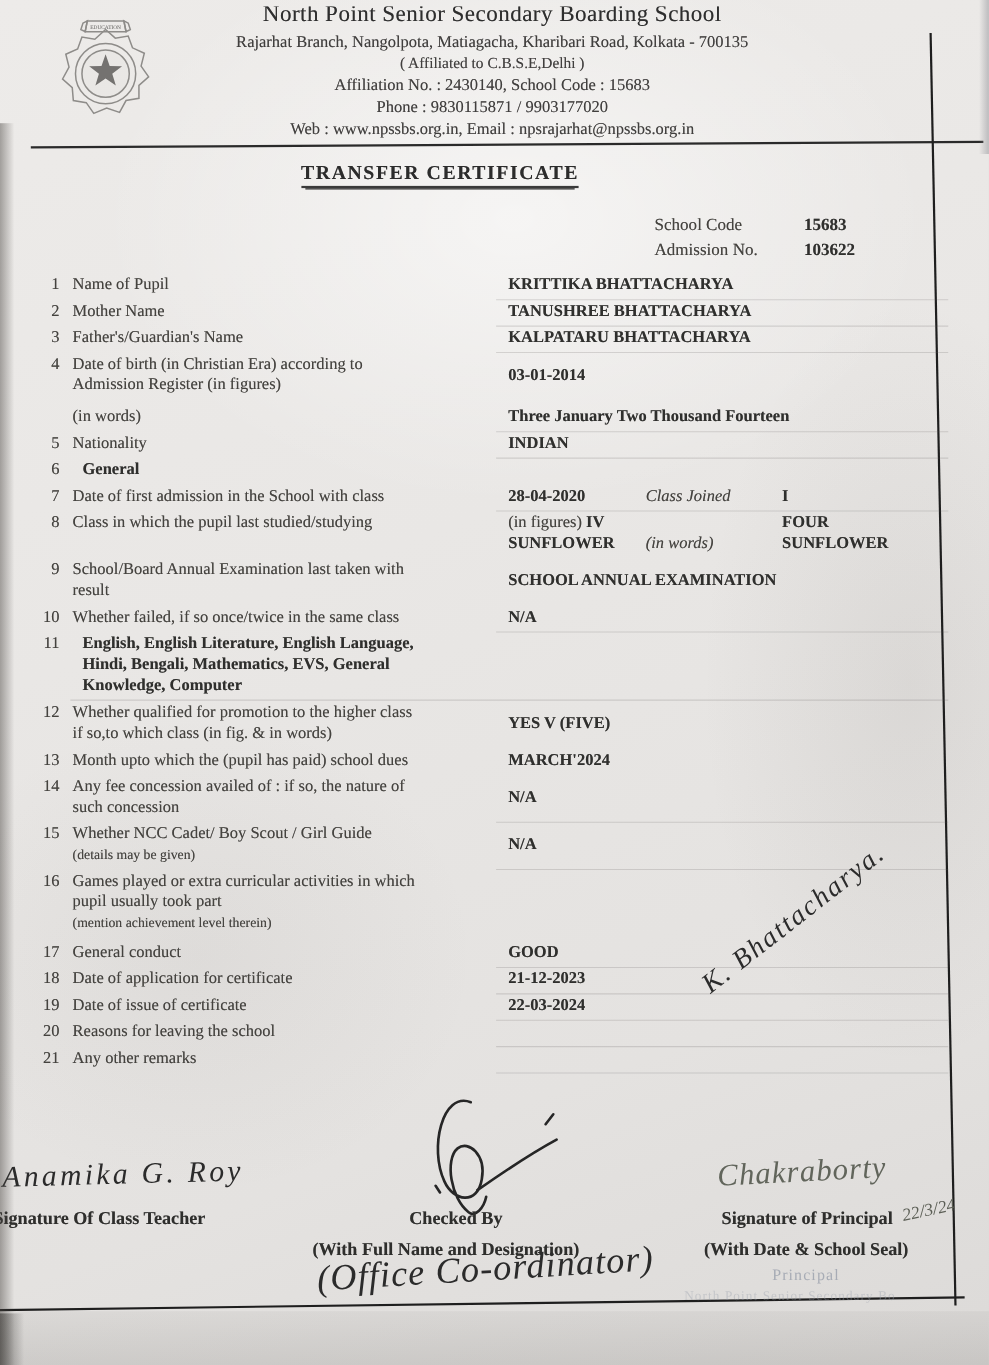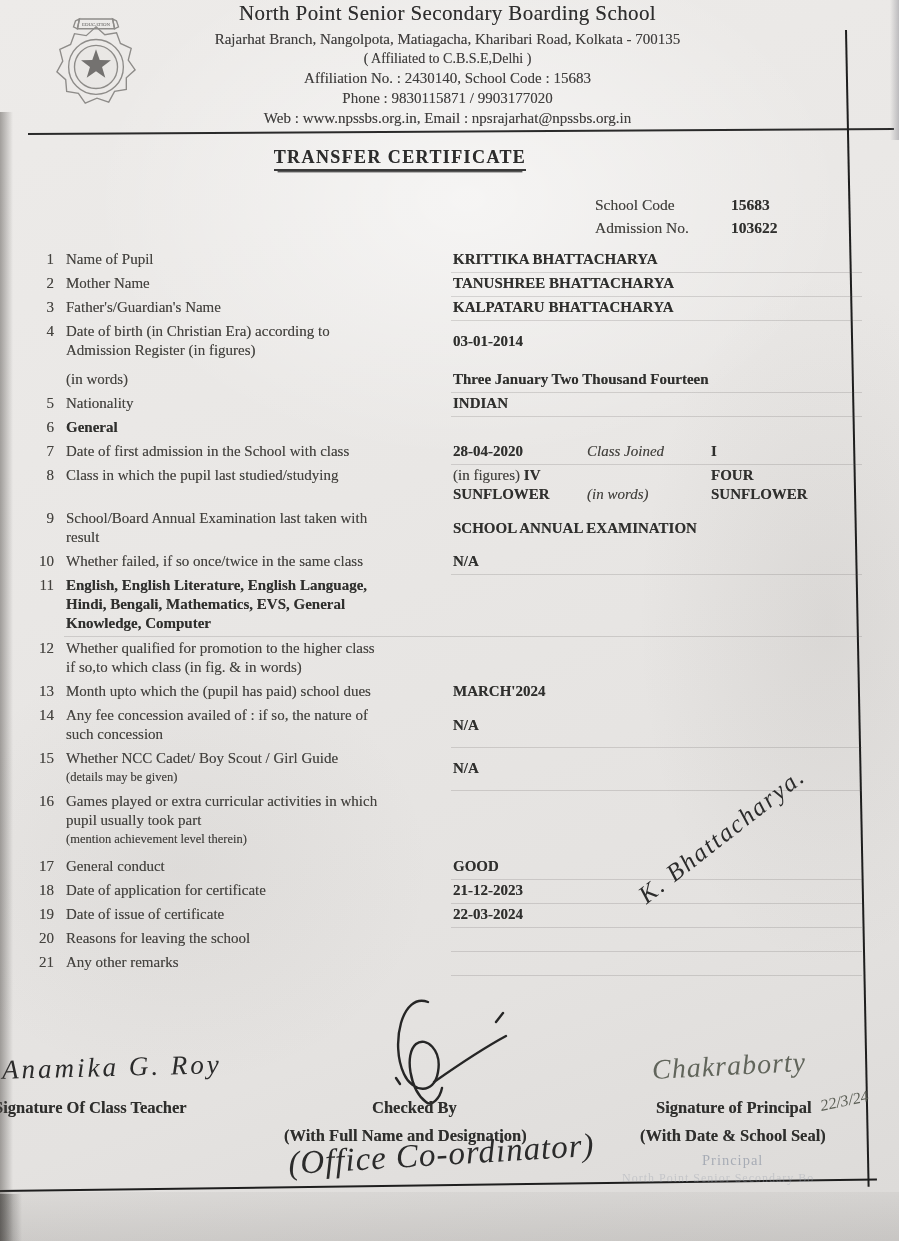--- a/index.html
+++ b/index.html
@@ -61,21 +61,21 @@
   .items{position:absolute;left:28px;top:250px;width:828px;}
   .item-row{display:flex;margin-bottom:5px;position:relative;font-size:15px;line-height:19px;}
   .item-num{flex:0 0 26px;text-align:right;color:#45433f;}
   .item-label{flex:0 0 375px;margin-left:12px;color:#45433f;}
   .label-note{font-size:12.5px;}
   .item-value{flex:1;margin-left:12px;display:flex;align-items:flex-start;position:relative;min-height:18px;}
   .item-row.center .item-value{align-items:center;}
   .item-row.extra-bottom .extra-label{align-self:flex-end;}
   .value-main{flex:0 1 auto;}
   .item-row.has-extra .value-main{flex:0 0 134px;}
-  .value-line{font-weight:bold;color:#2f2f2d;}
+  .value-line{font-weight:bold;color:#2f2f2d;margin-left:9px;}
   .value-pre{font-weight:normal;color:#45433f;}
   .extra-label{flex:0 0 124px;color:#45433f;font-style:italic;}
   .extra-value{font-weight:bold;color:#2f2f2d;}
   .item-row.ruled .item-value::after{content:"";position:absolute;left:-2px;right:-6px;bottom:-4px;
     border-bottom:1px solid rgba(95,92,88,.20);}
 
   
   .hw{font-style:italic;color:#2b2b2b;text-shadow:none;}
   .hw-anamika{position:absolute;left:2px;top:1052px;font-size:27px;letter-spacing:3px;transform:rotate(-1.5deg);}
   .hw-office{position:absolute;left:288px;top:1136px;font-size:33px;letter-spacing:1px;transform:rotate(-3.5deg);white-space:nowrap;}
@@ -286,20 +286,25 @@
             <div class="value-line">Knowledge, Computer</div>
           </div>
         </div>
       </div>
       <div class="item-row center" style="margin-top: 6px;">
         <div class="item-num">12</div>
         <div class="item-label">
           <div class="label-line">Whether qualified for promotion to the higher class</div>
           <div class="label-line">if so,to which class (in fig. &amp; in words)</div>
         </div>
+        <div class="item-value">
+          <div class="value-main">
+            <div class="value-line">YES V (FIVE)</div>
+          </div>
+        </div>
       </div>
       <div class="item-row center">
         <div class="item-num">13</div>
         <div class="item-label">
           <div class="label-line">Month upto which the (pupil has paid) school dues</div>
         </div>
         <div class="item-value">
           <div class="value-main">
             <div class="value-line">MARCH'2024</div>
           </div>

